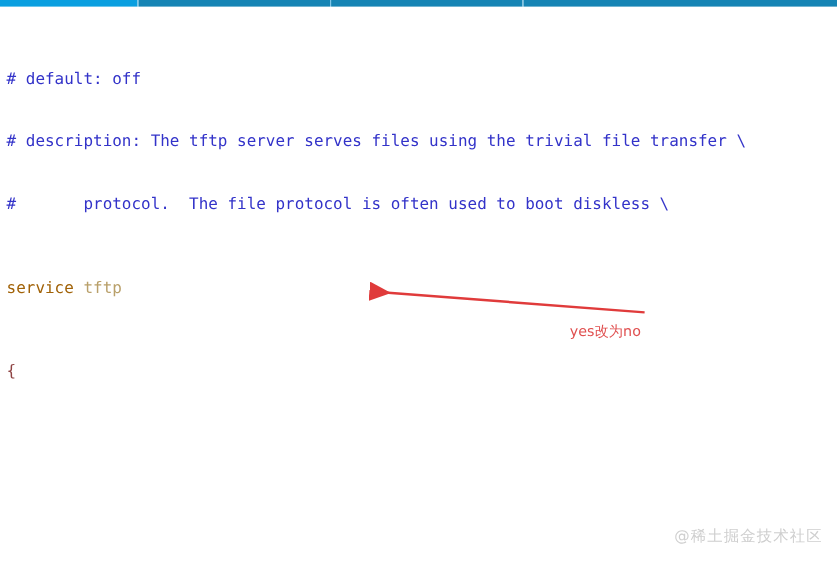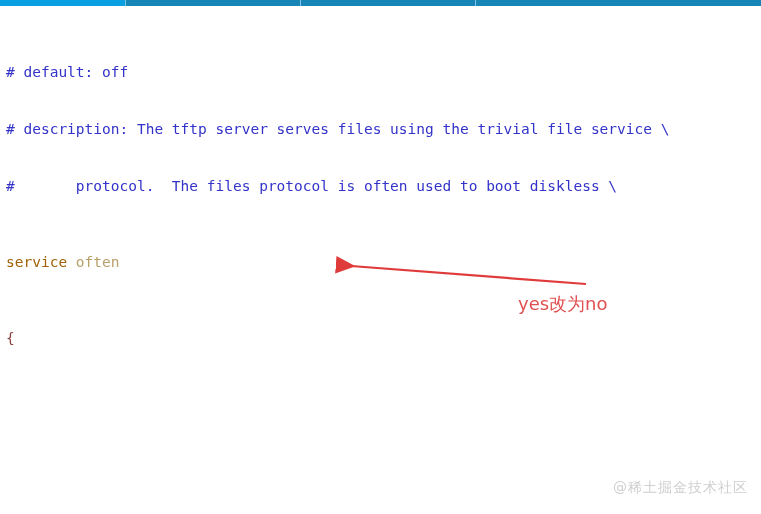--- a/index.html
+++ b/index.html
@@ -69,21 +69,21 @@
     pointer-events: none;
   }
 
   
   #annot-label {
     position: absolute;
     left: 518px;
     top: 292px;
     color: #e05050;
     font-family: "DejaVu Sans", "Liberation Sans", sans-serif;
-    font-size: 18px;
+    font-size: 13px;
     white-space: nowrap;
   }
 
   
   #watermark {
     position: absolute;
     right: 13px;
     bottom: 17px;
     color: #cfcfcf;
     font-family: "DejaVu Sans", "Liberation Sans", sans-serif;
@@ -104,24 +104,24 @@
     <div class="topbar-seg s2"></div>
     <div class="topbar-div"></div>
     <div class="topbar-seg s3"></div>
     <div class="topbar-div"></div>
     <div class="topbar-seg s4"></div>
   </div>
 
   <div id="editor">
 
     <div class="row"><span class="c-comment"># default: off</span></div>
-    <div class="row"><span class="c-comment"># description: The tftp server serves files using the trivial file service \</span></div>
-    <div class="row"><span class="c-comment">#       protocol.  The files protocol is often used to boot diskless \</span></div>
+    <div class="row"><span class="c-comment"># description: The tftp server serves files using the trivial file transfer \</span></div>
+    <div class="row"><span class="c-comment">#       protocol.  The file protocol is often used to boot diskless \</span></div>
 
-    <div class="row"><span class="c-keyword">service</span><span> </span><span class="c-service">often</span></div>
+    <div class="row"><span class="c-keyword">service</span><span> </span><span class="c-service">tftp</span></div>
 
     <div class="row"><span class="c-brace">{</span></div>
 
     
 
     
 
     
   </div>
 

